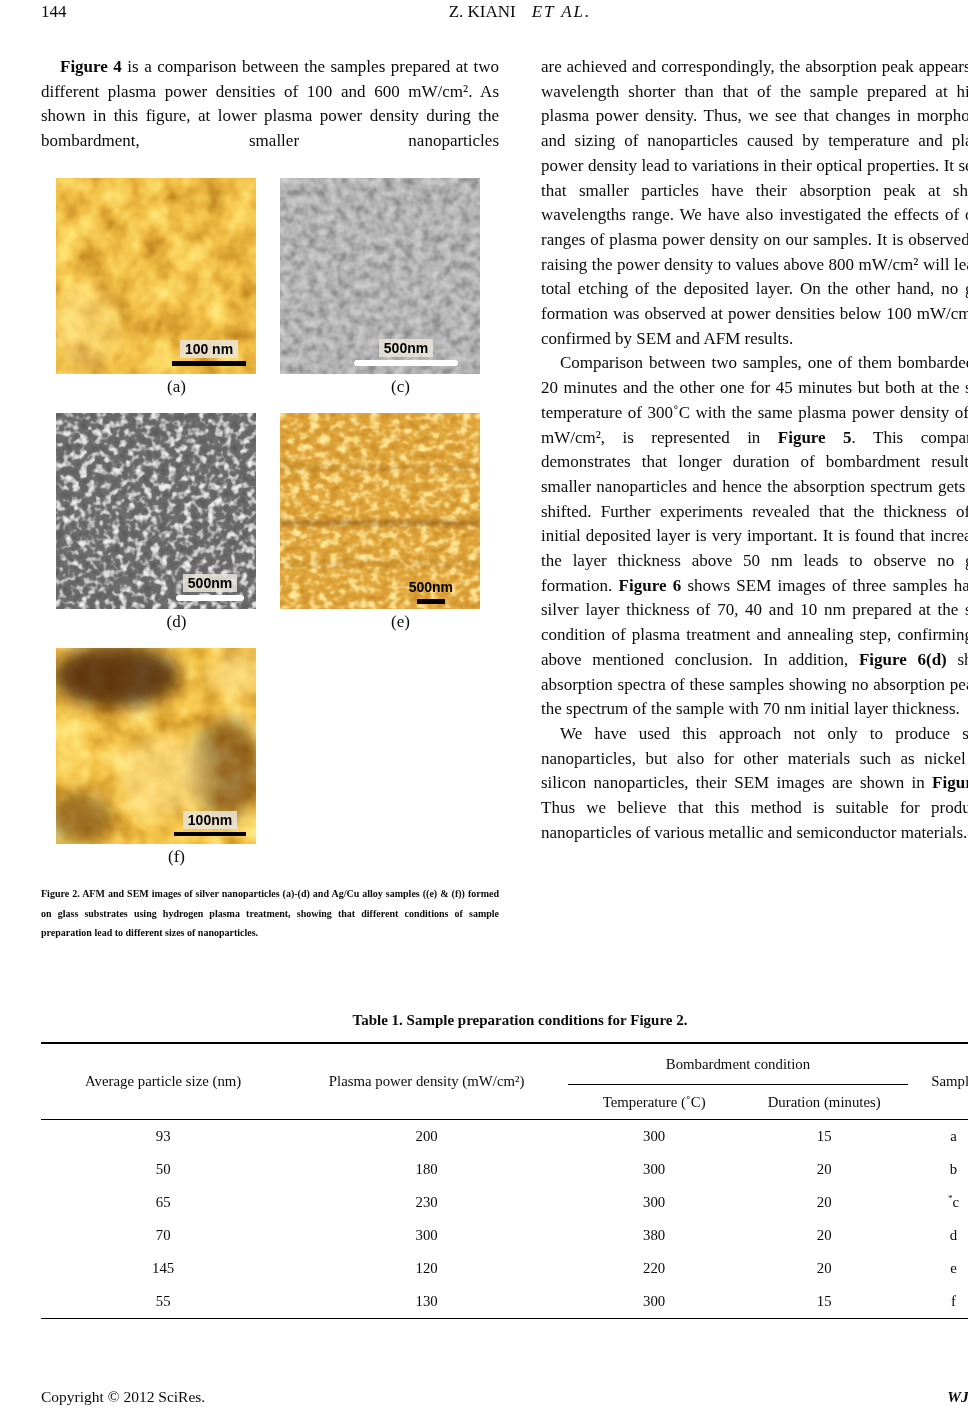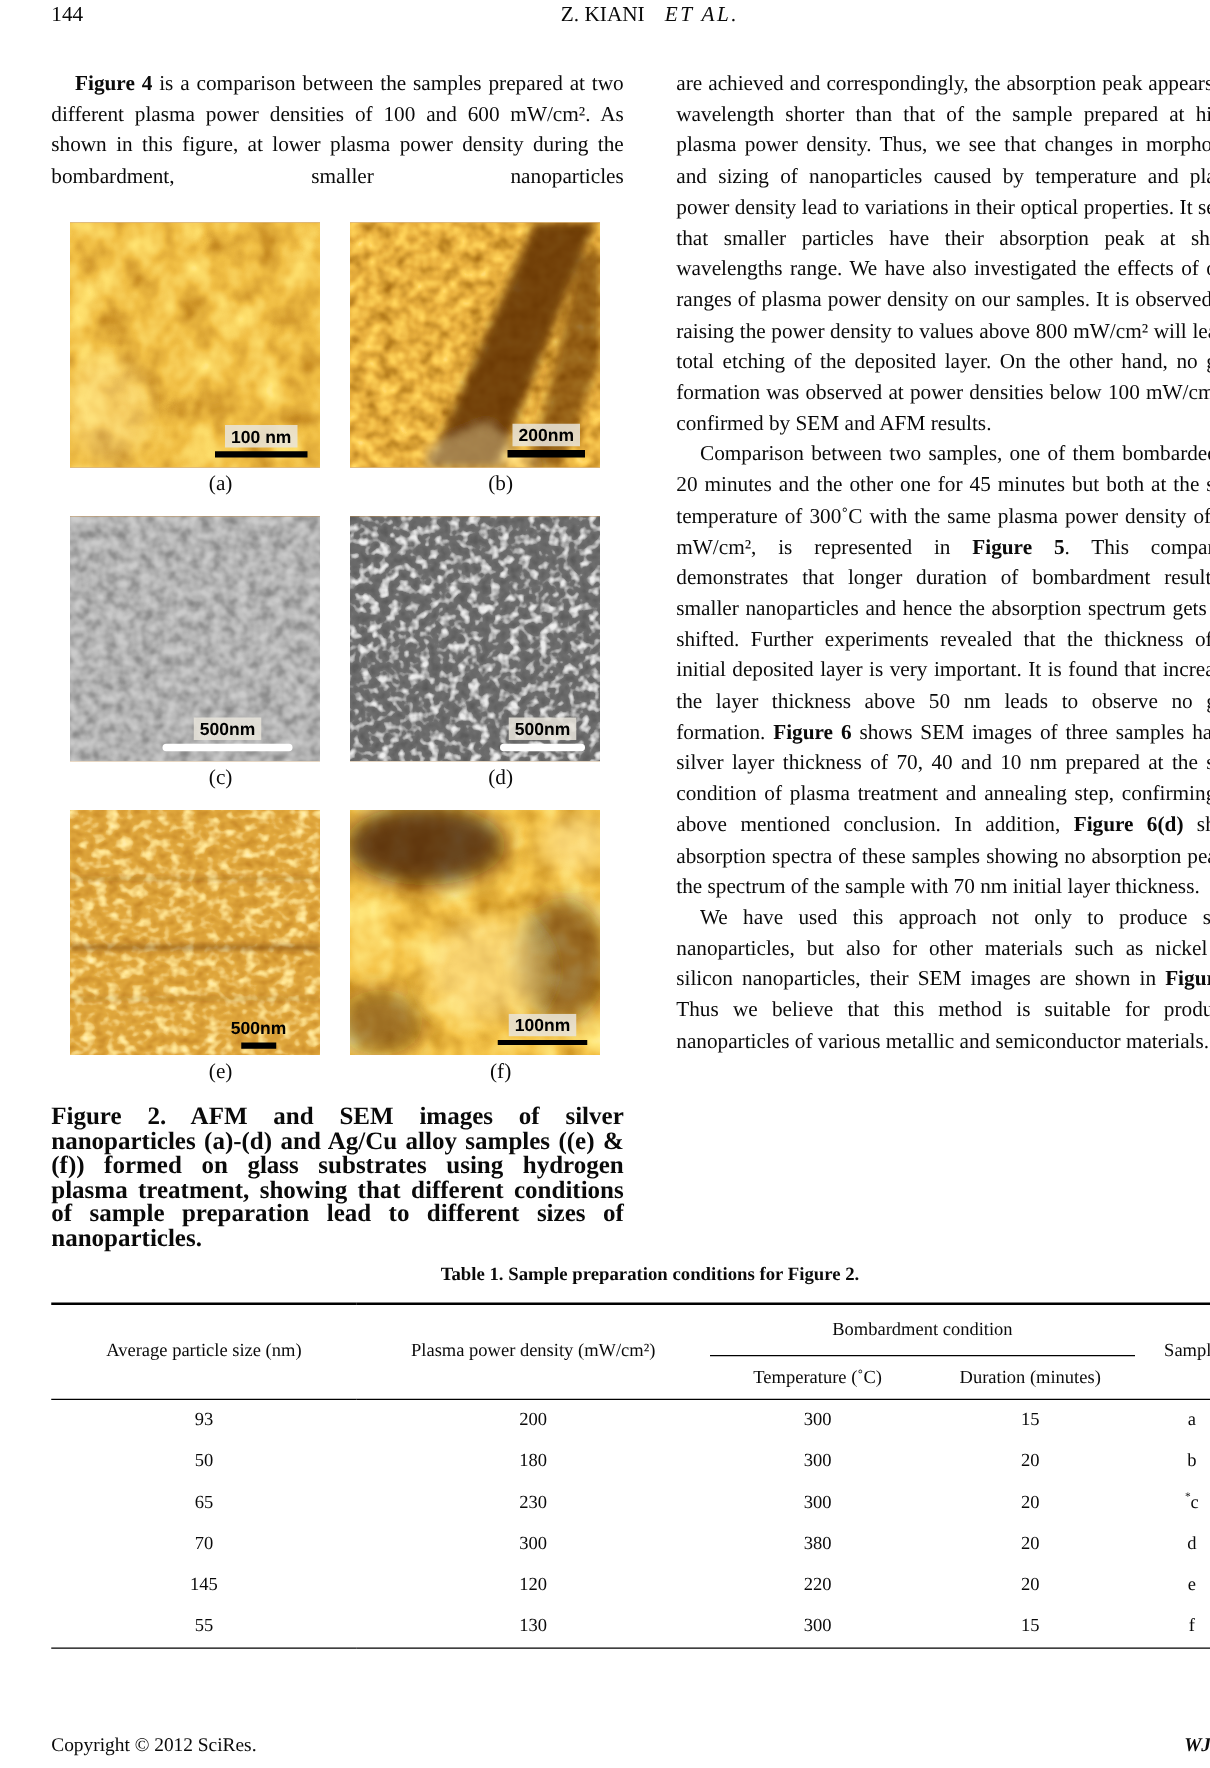--- a/index.html
+++ b/index.html
@@ -24,21 +24,21 @@
   .panel-img{position:relative;width:200px;height:196px;overflow:hidden;background:#b06a10;}
   .panel-img svg{display:block;width:100%;height:100%;}
   .panel-label{text-align:center;font-size:17px;margin-top:3px;height:22px;}
   .scalebar{position:absolute;display:flex;flex-direction:column;align-items:center;gap:3px;}
   .sb-label{font-family:"Liberation Sans", sans-serif;font-weight:bold;font-size:14px;
             color:#000;line-height:1.15;padding:1px 5px;}
   .boxed{background:rgba(233,229,220,0.85);}
   .sb-bar{display:block;height:5px;background:#000;}
   .sb-bar.white{background:#fff;border-radius:3px;height:6px;}
   
-  .fig-caption{position:absolute;left:5px;top:884px;width:458px;font-size:20px;
+  .fig-caption{position:absolute;left:5px;top:884px;width:458px;font-size:10px;
                font-weight:bold;line-height:19.6px;text-align:justify;}
   
   .tablewrap{position:absolute;left:5px;top:1012px;width:958px;}
   .table-title{text-align:center;font-weight:bold;font-size:15px;margin-bottom:13px;}
   table{width:100%;border-collapse:collapse;border-top:2px solid #000;font-size:14.8px;}
   th{font-weight:normal;}
   th,td{text-align:center;vertical-align:middle;padding:0 4px;}
   thead tr.r1 th{height:40px;}
   thead tr.r2 th{height:34px;}
   th.partial{border-bottom:1.5px solid #000;}
@@ -144,37 +144,20 @@
           <ellipse cx="30" cy="150" rx="34" ry="42" fill="#ffe9a0" opacity="0.3" filter="url(#soft8)"></ellipse>
         </svg>
         <div class="scalebar" style="right:10px;bottom:8px;">
           <span class="sb-label boxed">100 nm</span>
           <span class="sb-bar" style="width:74px;"></span>
         </div>
       </div>
       <div class="panel-label">(a)</div>
     </div>
 
-    <div class="panel">
-      <div class="panel-img">
-        <svg viewBox="0 0 200 196" preserveAspectRatio="none">
-          <rect width="200" height="196" fill="#c77818" filter="url(#tex-b)"></rect>
-          <g filter="url(#soft4)">
-            <polygon points="148,0 196,0 118,196 62,196" fill="#5f2f07" opacity="0.85"></polygon>
-            <polygon points="184,28 200,22 200,112 168,196 144,196" fill="#6a3608" opacity="0.65"></polygon>
-            <polygon points="60,180 110,160 150,196 60,196" fill="#fff3c0" opacity="0.35"></polygon>
-          </g>
-        </svg>
-        <div class="scalebar" style="right:12px;bottom:8px;">
-          <span class="sb-label boxed">200nm</span>
-          <span class="sb-bar" style="width:62px;height:6px;"></span>
-        </div>
-      </div>
-      <div class="panel-label">(b)</div>
-    </div>
 
     <div class="panel">
       <div class="panel-img">
         <svg viewBox="0 0 200 196" preserveAspectRatio="none">
           <rect width="200" height="196" fill="#555" filter="url(#tex-c)"></rect>
         </svg>
         <div class="scalebar" style="right:22px;bottom:8px;">
           <span class="sb-label boxed">500nm</span>
           <span class="sb-bar white" style="width:104px;"></span>
         </div>

